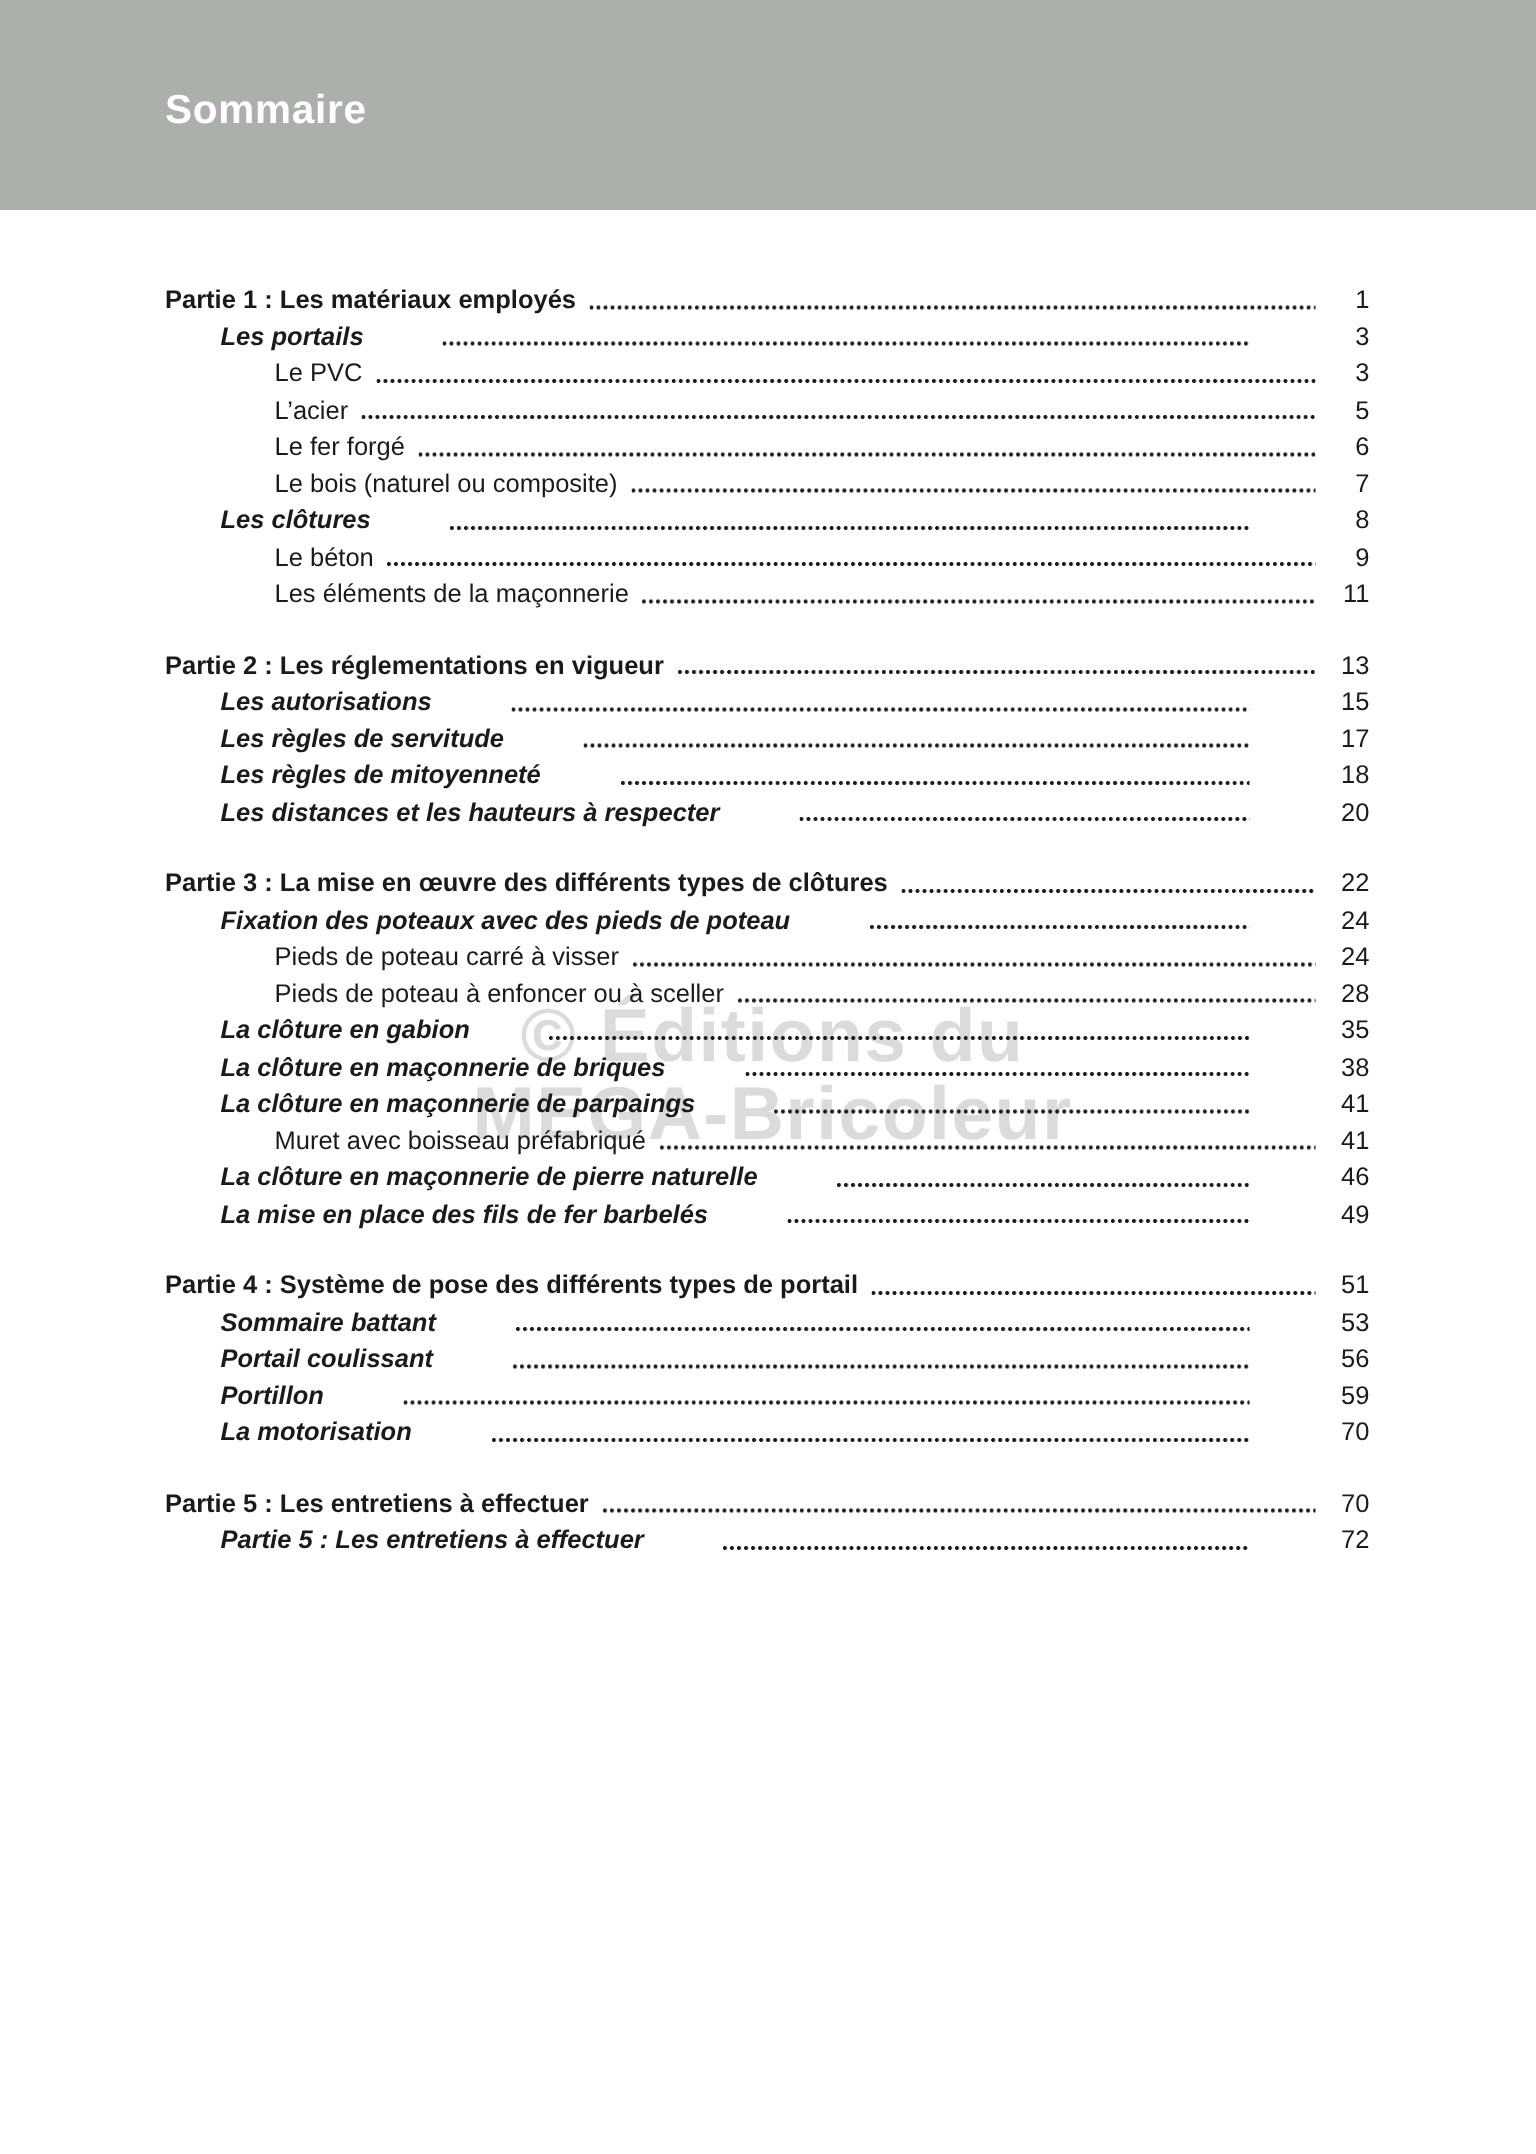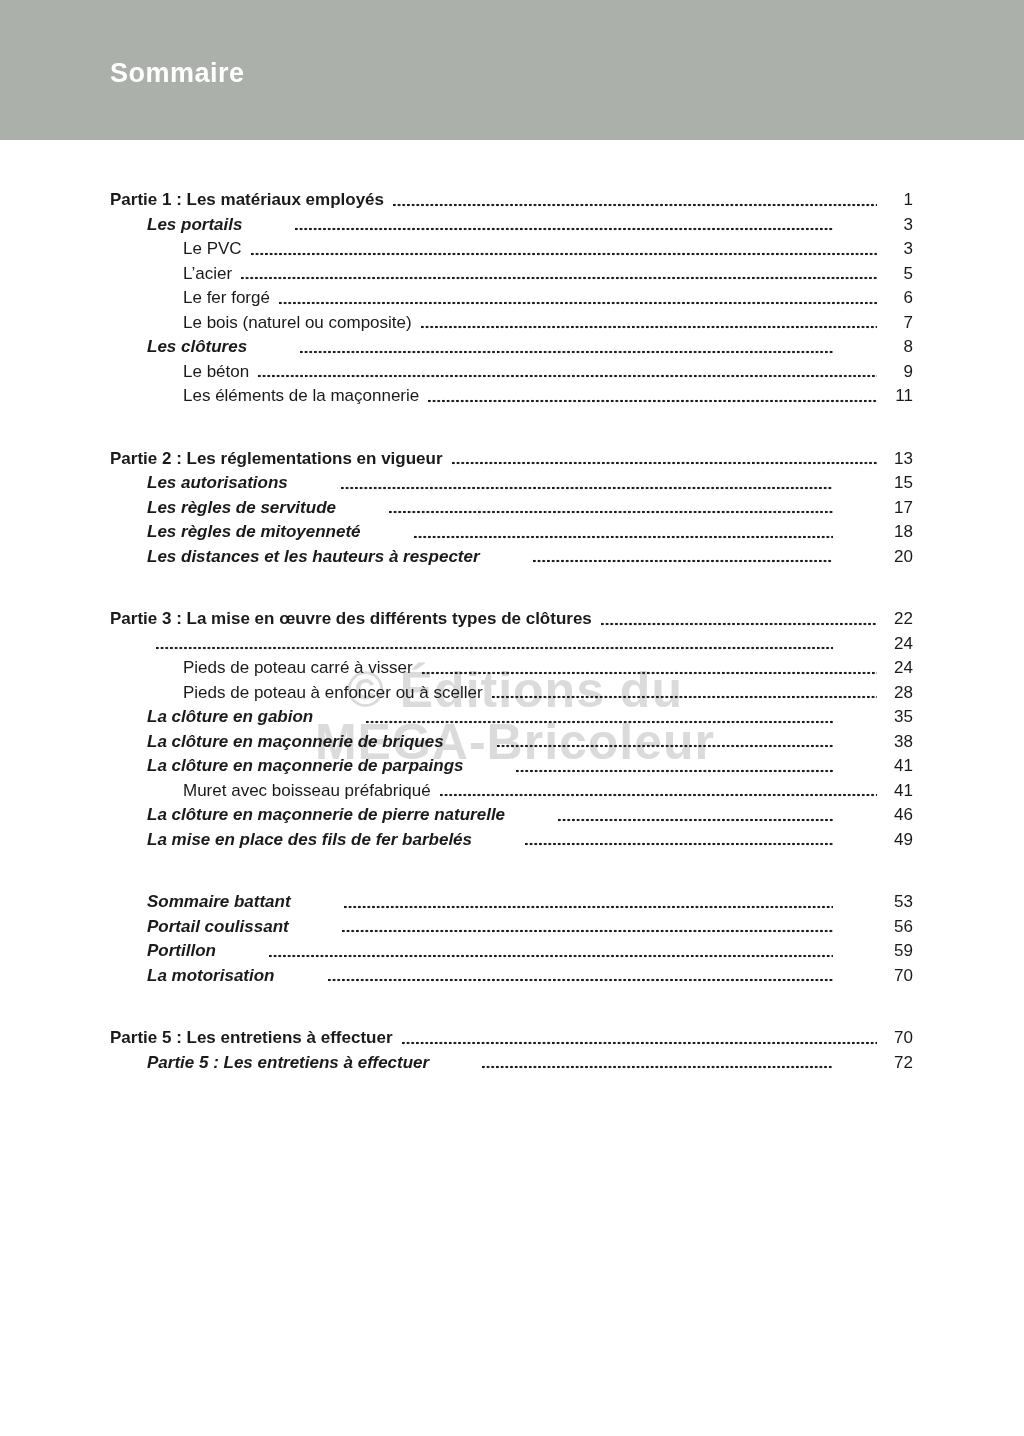--- a/index.html
+++ b/index.html
@@ -45,21 +45,21 @@
   }
   
   .toc {
     position: relative;
     z-index: 1;
     margin: 48px 0 0 110px;
     width: 803px;
     font-size: 17px;
     line-height: 24.5px;
   }
-  .toc-section + .toc-section { margin-top: 38px; }
+  .toc-section + .toc-section { margin-top: 23px; }
   .toc-row { display: flex; }
   .toc-label { white-space: nowrap; }
   .level-1 .toc-label { font-weight: bold; }
   .level-2 { padding-left: 37px; gap: 44px; }
   .level-2 .toc-label { font-weight: bold; font-style: italic; }
   .level-3 { padding-left: 73px; }
   .dots {
     flex: 1;
     align-self: flex-end;
     height: 8px;
@@ -161,20 +161,21 @@
         <span class="toc-page">20</span>
       </div>
     </div>
     <div class="toc-section">
       <div class="toc-row level-1">
         <span class="toc-label">Partie 3 : La mise en œuvre des différents types de clôtures</span>
         <span class="dots"></span>
         <span class="toc-page">22</span>
       </div>
       <div class="toc-row level-2">
+        <span class="toc-label">Fixation des poteaux avec des pieds de poteau</span>
         <span class="dots"></span>
         <span class="toc-page">24</span>
       </div>
       <div class="toc-row level-3">
         <span class="toc-label">Pieds de poteau carré à visser</span>
         <span class="dots"></span>
         <span class="toc-page">24</span>
       </div>
       <div class="toc-row level-3">
         <span class="toc-label">Pieds de poteau à enfoncer ou à sceller</span>
@@ -206,20 +207,25 @@
         <span class="dots"></span>
         <span class="toc-page">46</span>
       </div>
       <div class="toc-row level-2">
         <span class="toc-label">La mise en place des fils de fer barbelés</span>
         <span class="dots"></span>
         <span class="toc-page">49</span>
       </div>
     </div>
     <div class="toc-section">
+      <div class="toc-row level-1">
+        <span class="toc-label">Partie 4 : Système de pose des différents types de portail</span>
+        <span class="dots"></span>
+        <span class="toc-page">51</span>
+      </div>
       <div class="toc-row level-2">
         <span class="toc-label">Sommaire battant</span>
         <span class="dots"></span>
         <span class="toc-page">53</span>
       </div>
       <div class="toc-row level-2">
         <span class="toc-label">Portail coulissant</span>
         <span class="dots"></span>
         <span class="toc-page">56</span>
       </div>

